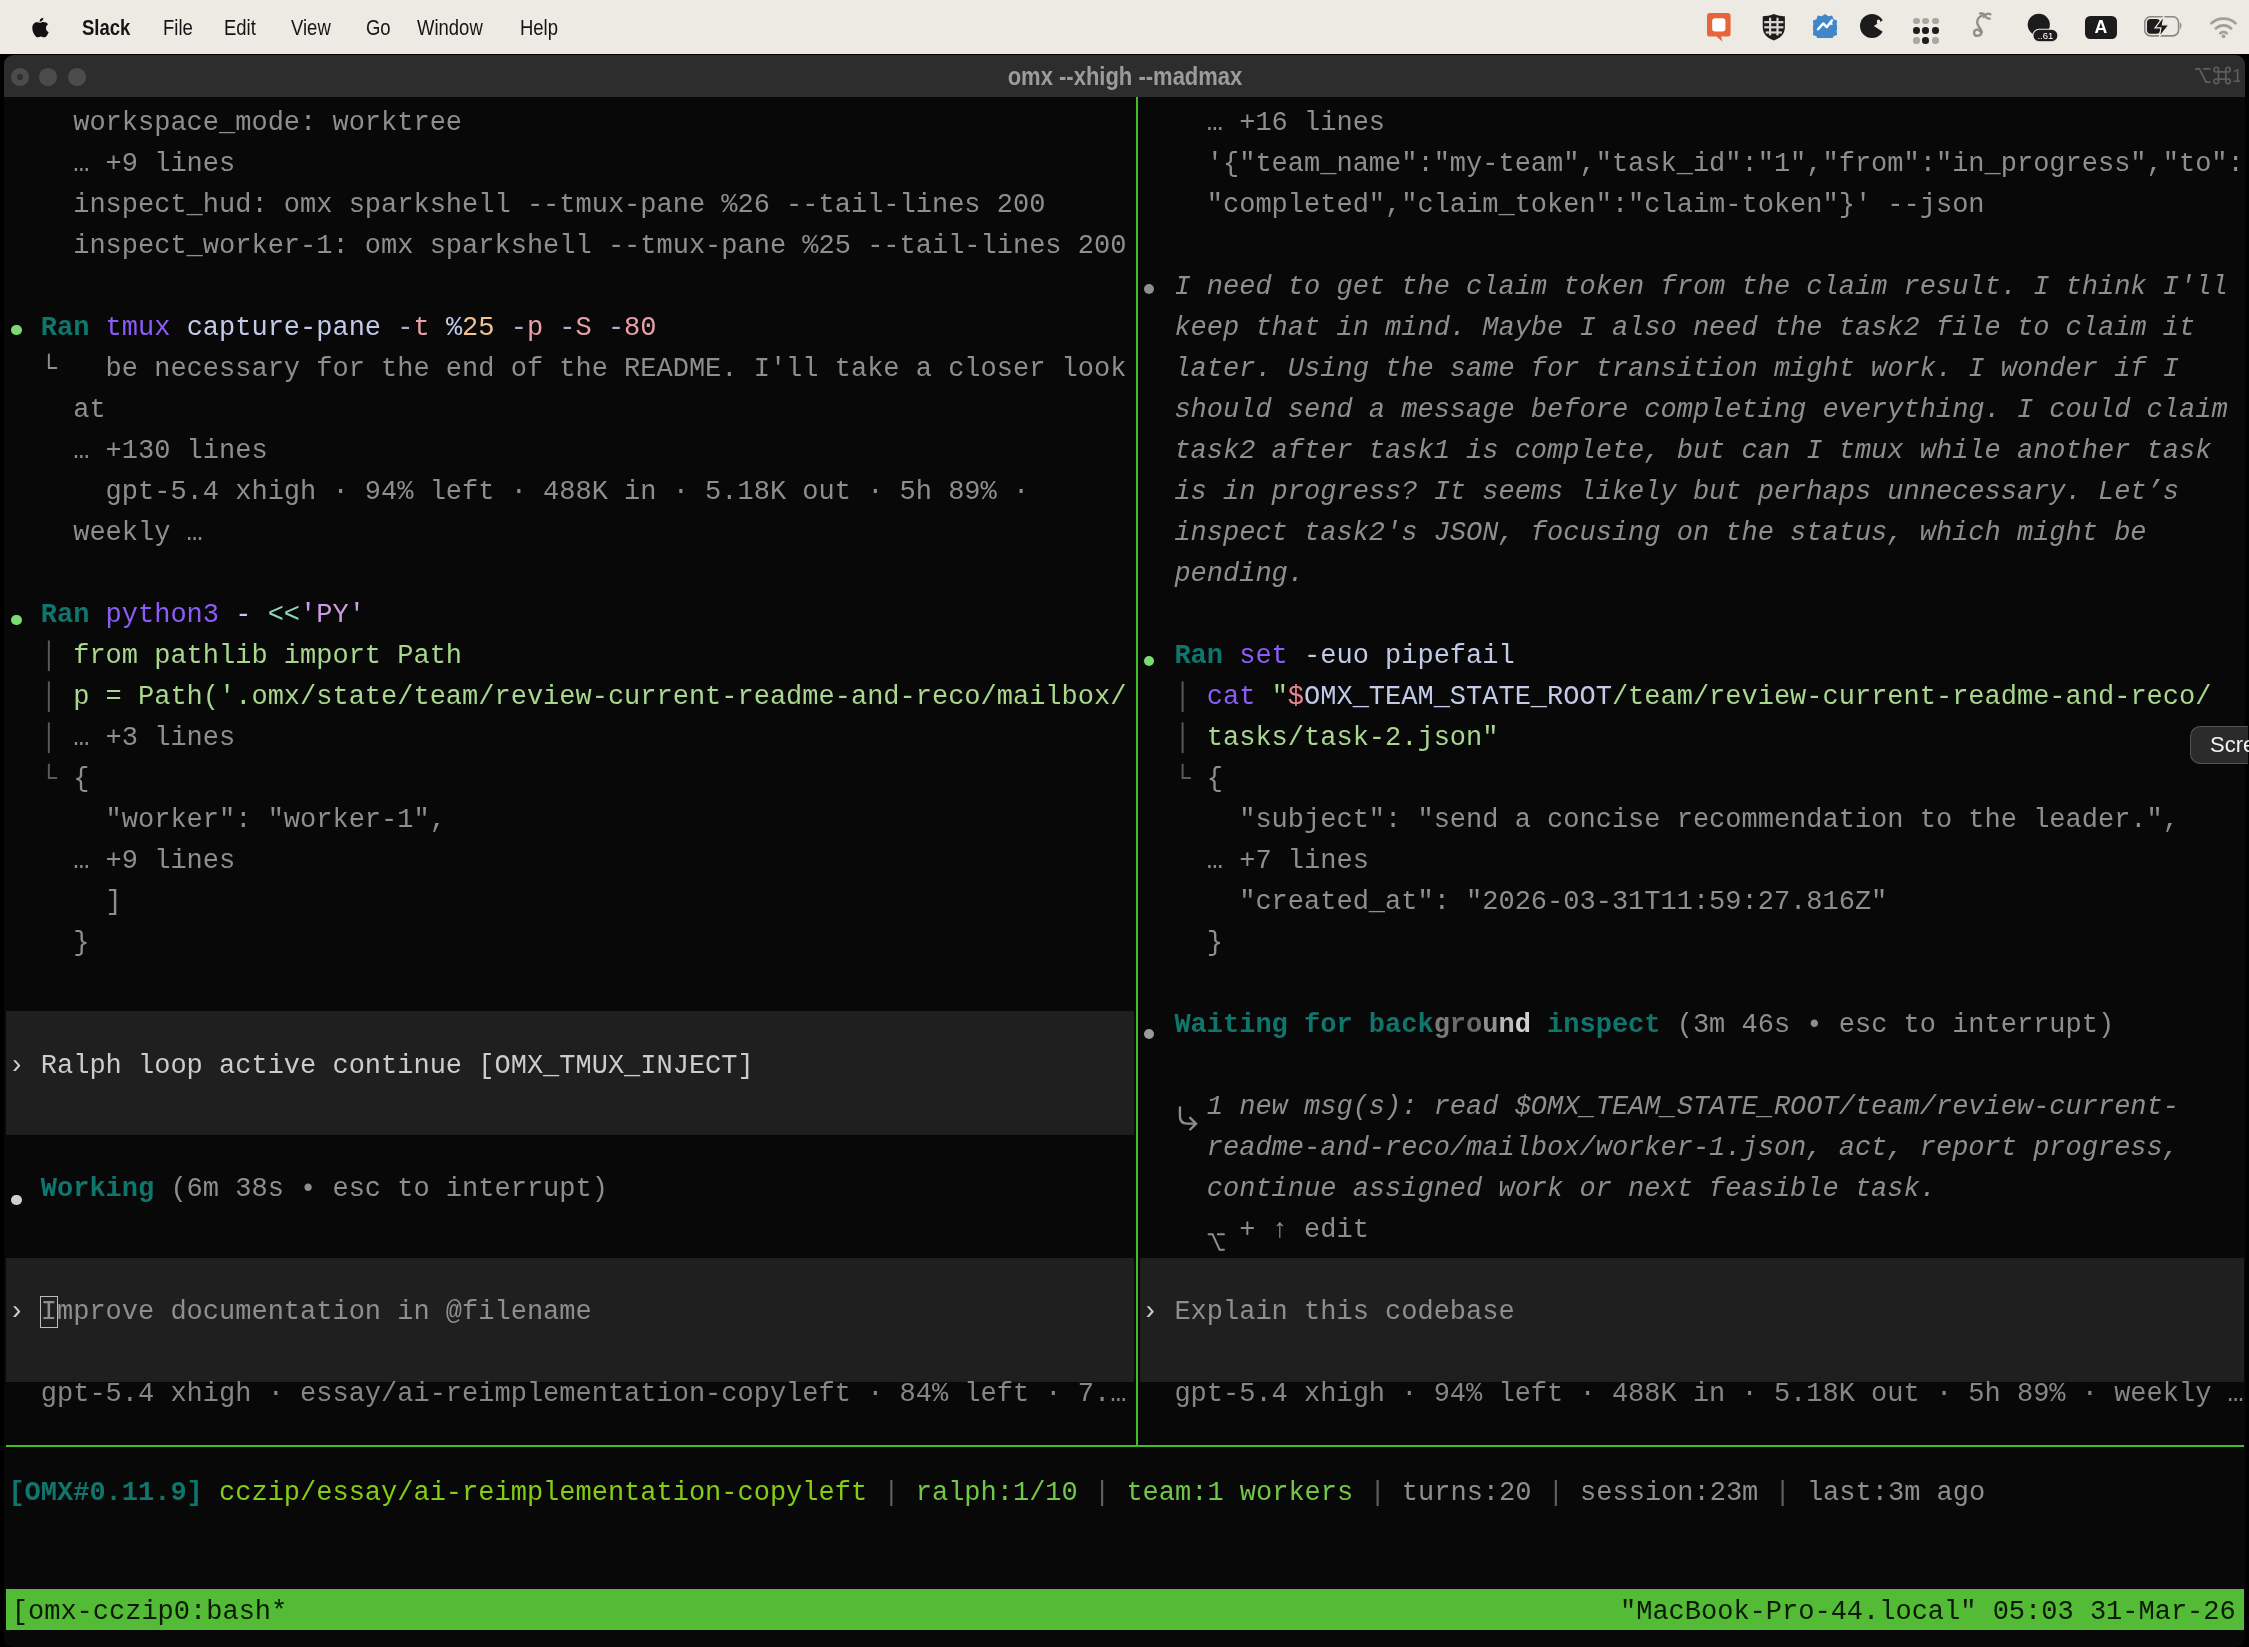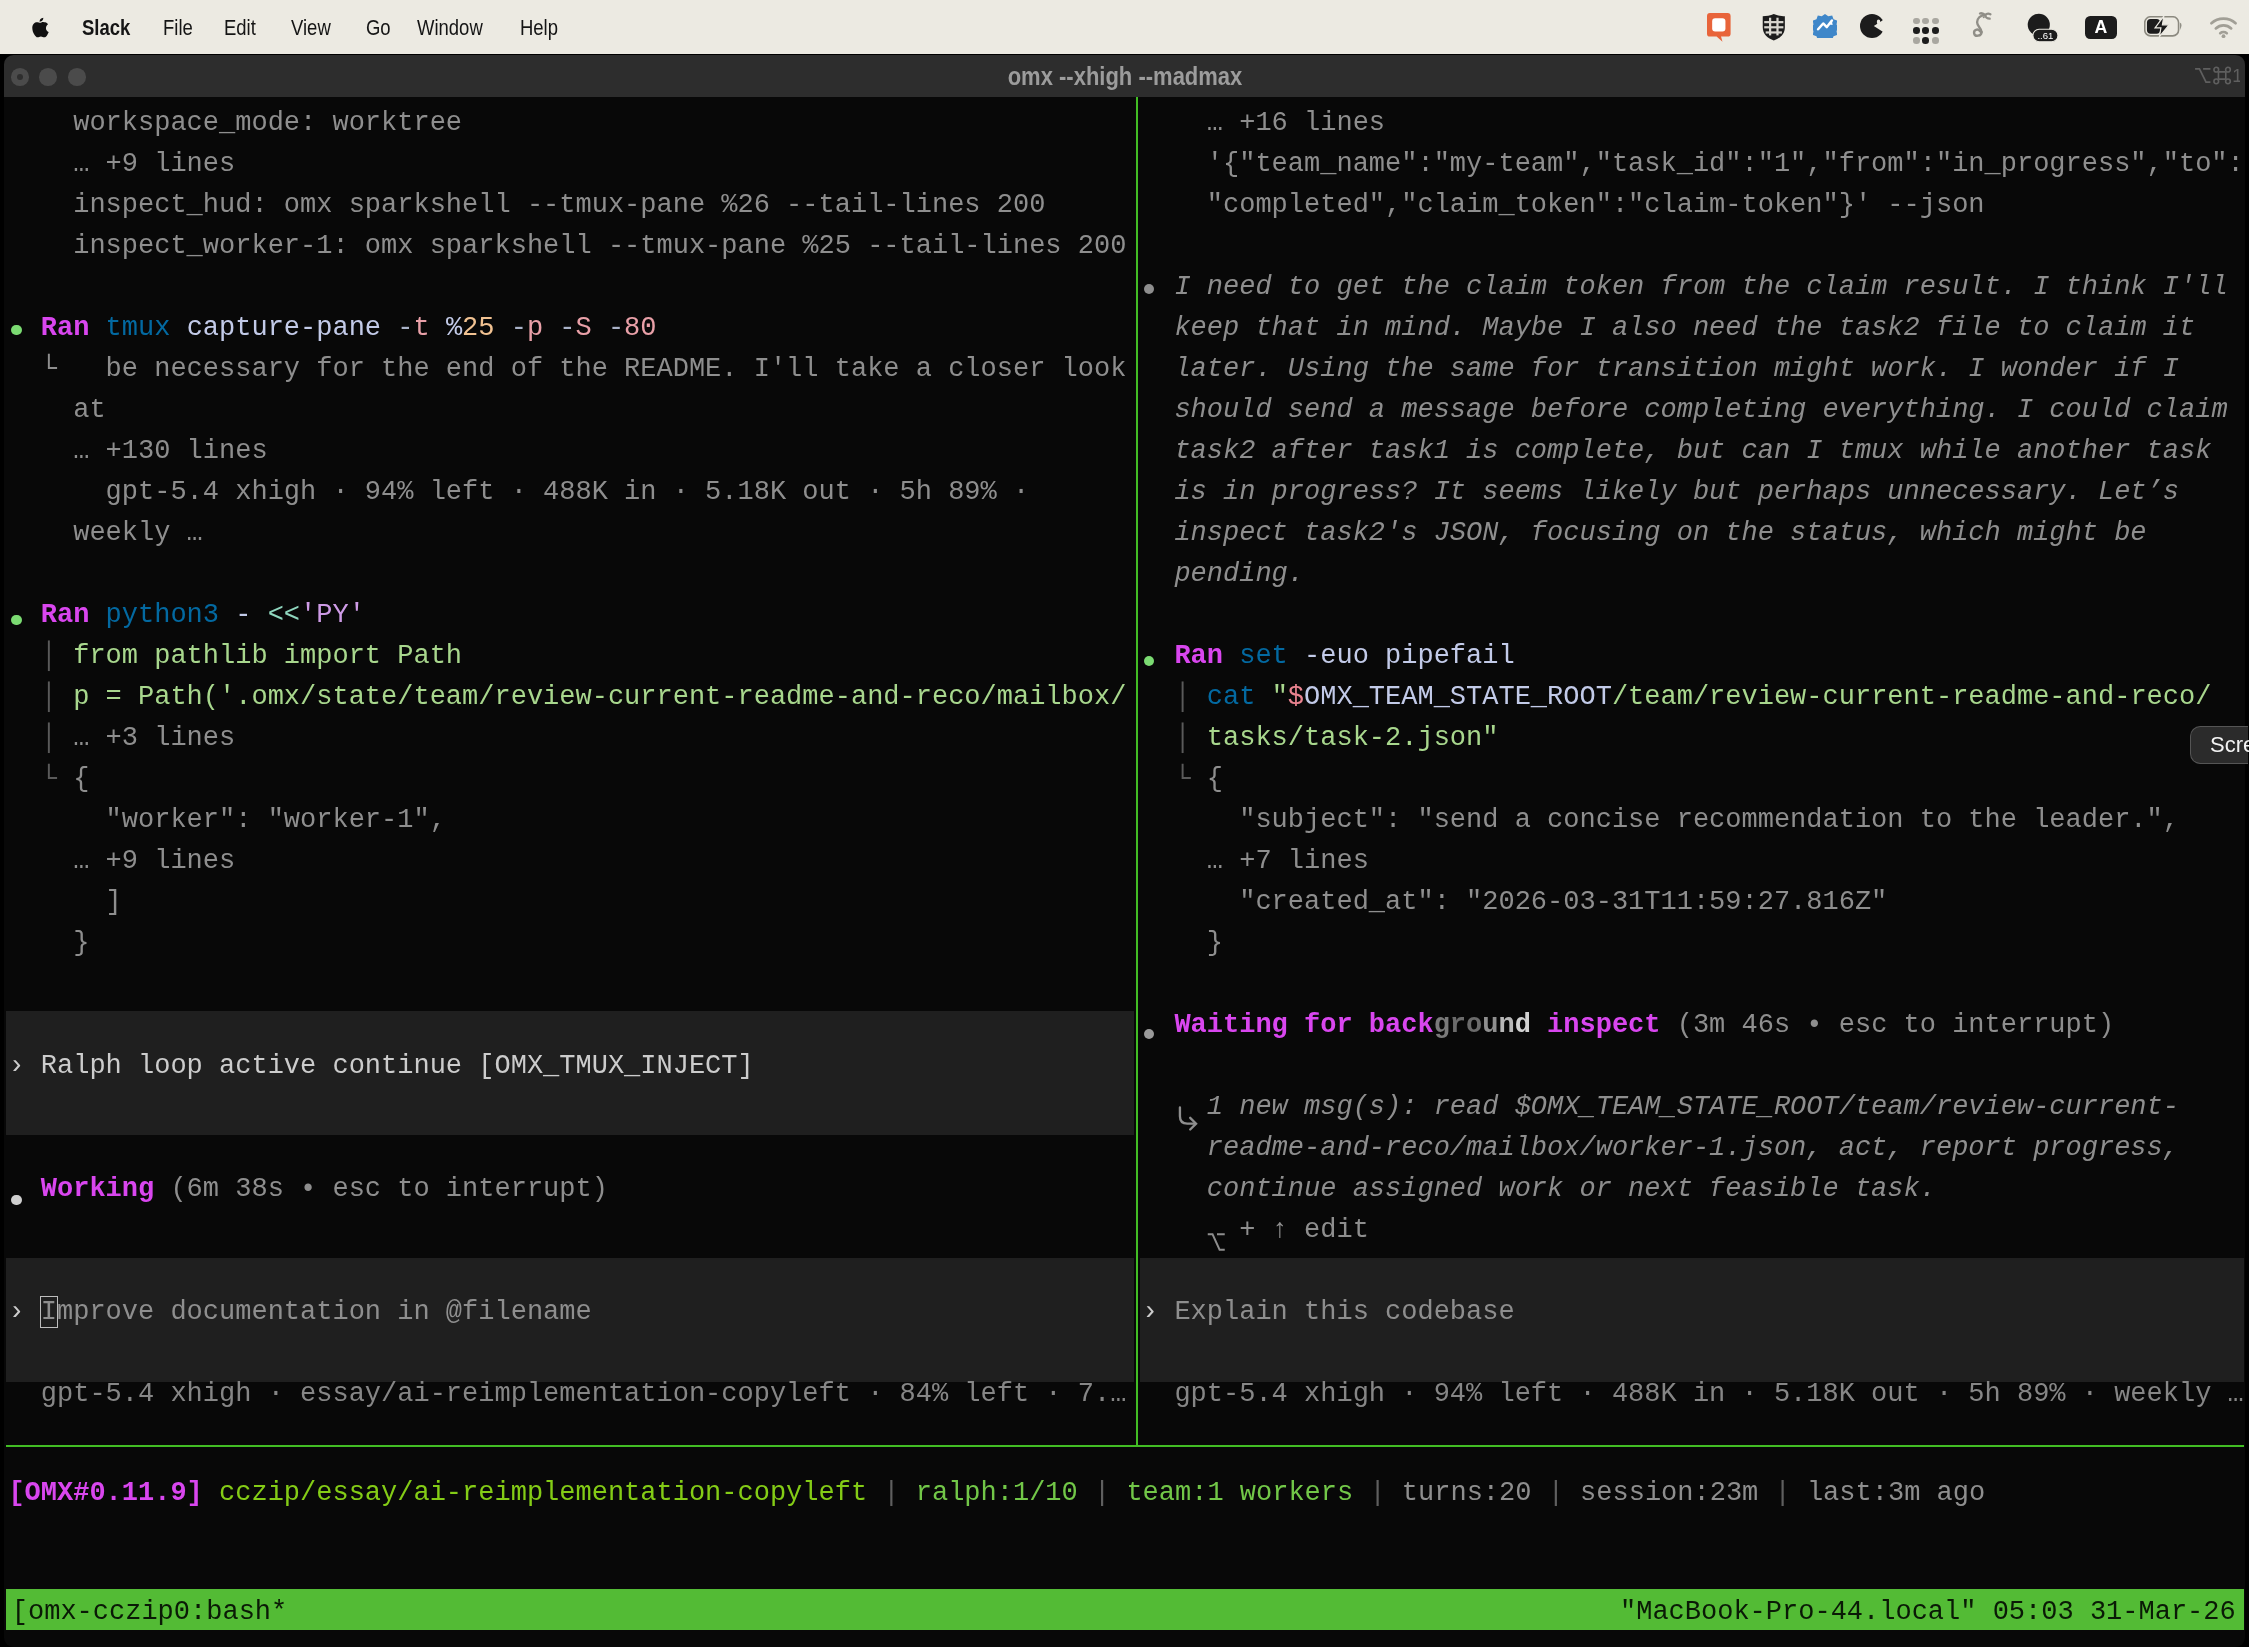--- a/index.html
+++ b/index.html
@@ -4,24 +4,24 @@
 * { margin:0; padding:0; box-sizing:border-box; }
 html,body { width:2250px; height:1648px; background:#000; overflow:hidden; }
 body { position:relative; font-family:"Liberation Sans",sans-serif; }
 .abs { position:absolute; }
 pre { font-family:"Liberation Mono",monospace; font-size:27px; line-height:41px;
       letter-spacing:0; white-space:pre; position:absolute; margin:0; color:#8e8e8e; }
 .g  { color:#8e8e8e; }
 .g2 { color:#868686; }
 .pp { color:#5f5f5f; }
 .gi { color:#8e8e8e; font-style:italic; }
-.wb { color:#d946ef; font-weight:bold; }
+.wb { color:#0f766e; font-weight:bold; }
 .wb2 { font-weight:bold; }
 .br { color:#cccccc; }
-.bl { color:#0369a1;text-align:center; }
+.bl { color:#8b5cf6;text-align:center; }
 .pe { color:#c2cae8; }
 .da { color:#a9b2c8; }
 .pk { color:#e9a0a8; }
 .pc { color:#f1c292; }
 .vi { color:#ce9be6; }
 .te { color:#8fd6be; }
 .co { color:#a8d78d;text-align:center; }
 .do { color:#e9838f; }
 .cy { color:#84cc16; }
 .sg { color:#72c748; }

